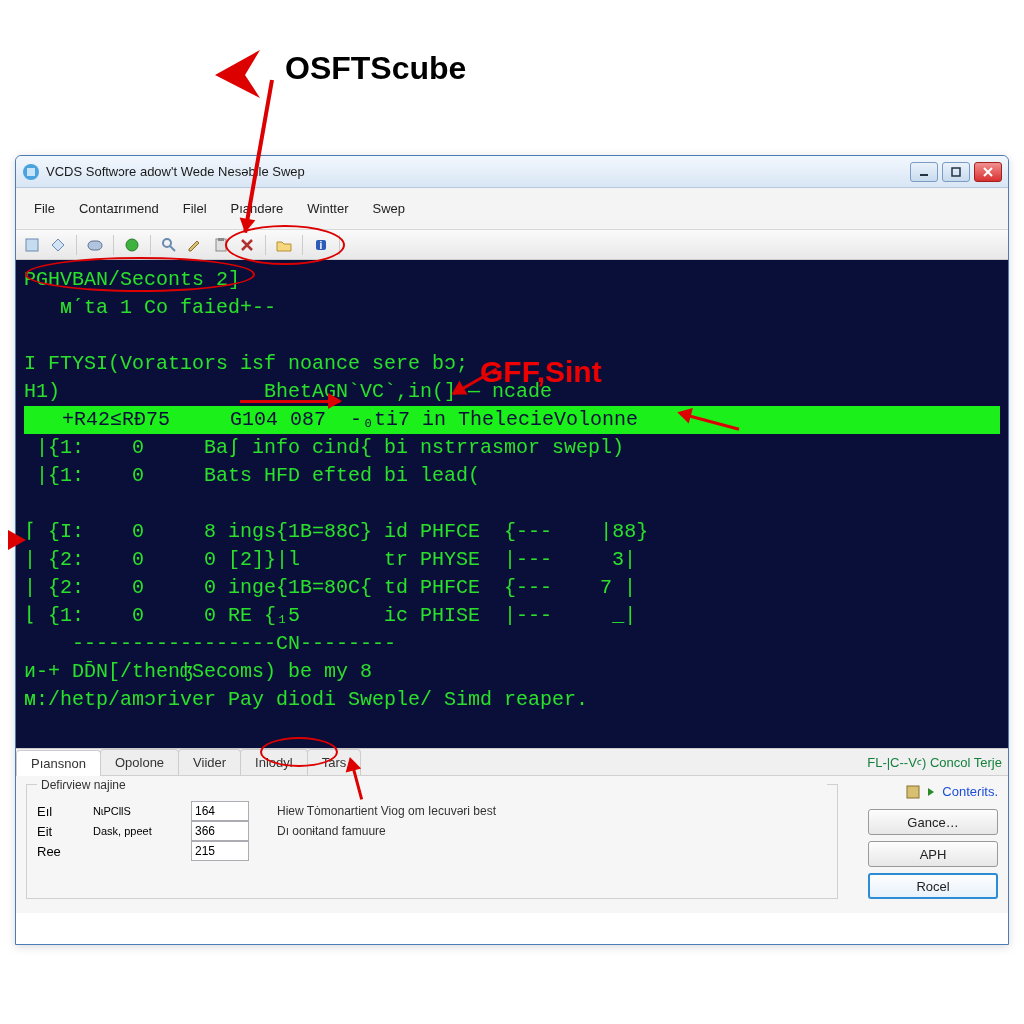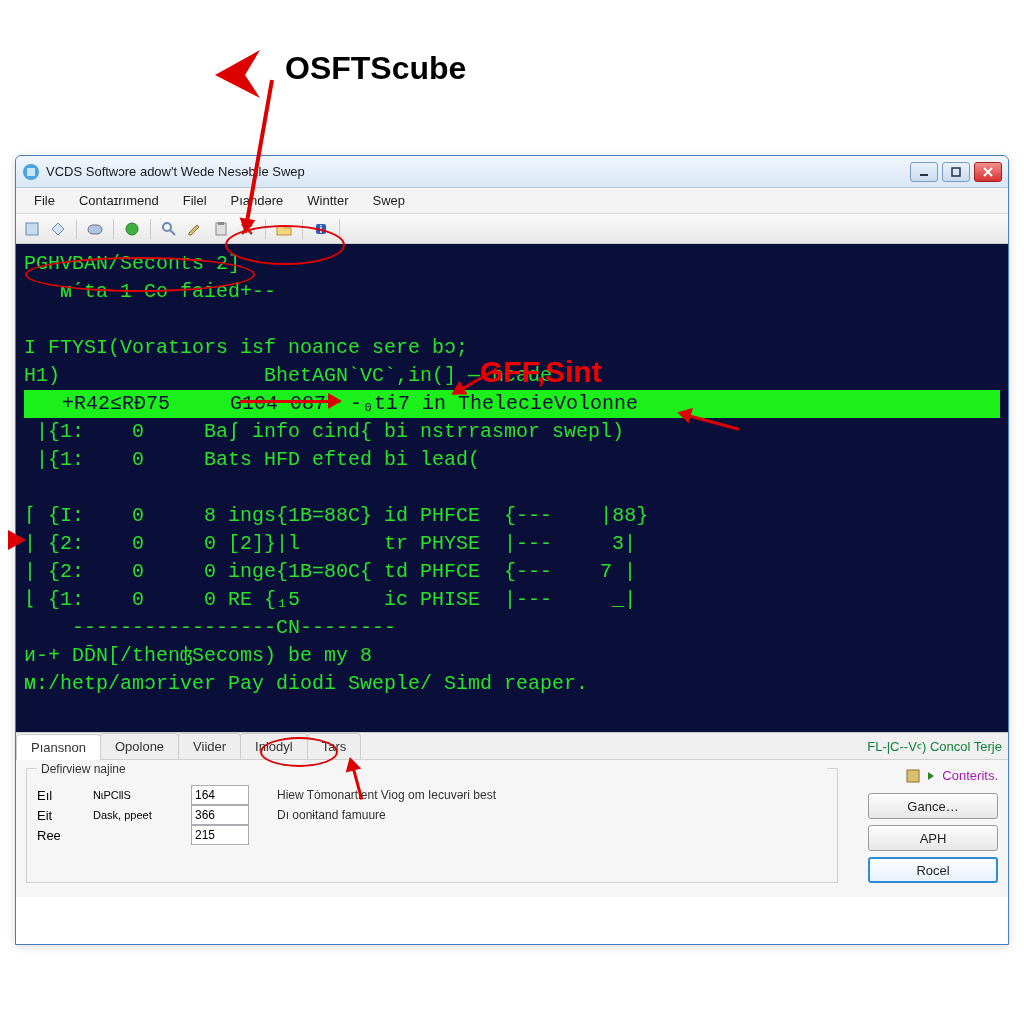--- a/index.html
+++ b/index.html
@@ -31,21 +31,21 @@
   .circle3 { position: absolute; top: 737px; left: 260px; width: 78px; height: 30px; border: 2px solid #d00; border-radius: 50%; z-index: 100; }
   
   .window { position: absolute; top: 155px; left: 15px; width: 994px; height: 790px; border: 1px solid #4a7cb8; border-radius: 6px 6px 0 0; background: #fff; box-shadow: 0 2px 10px rgba(0,0,0,0.15); }
   .titlebar { height: 32px; background: linear-gradient(#f2f7fd, #d9e6f5); border-radius: 6px 6px 0 0; display: flex; align-items: center; padding: 0 6px; border-bottom: 1px solid #b8c8dc; }
   .app-icon { width: 18px; height: 18px; margin-right: 6px; }
   .title-text { flex: 1; font-size: 13px; color: #1a1a1a; }
   .win-controls { display: flex; gap: 4px; }
   .win-btn { width: 28px; height: 20px; border: 1px solid #7a9bc4; border-radius: 3px; background: linear-gradient(#eaf2fb,#c8daed); display:flex; align-items:center; justify-content:center; font-size:10px; color:#234;}
   .win-btn.close { background: linear-gradient(#f19090,#d93030); color:#fff; border-color:#a02020;}
   
-  .menubar { height: 26px; background: #f4f4f4; border-bottom: 1px solid #d8d8d8; display: flex; align-items: center; padding: 0 8px; gap: 4px; font-size: 13px; color: #222; }
+  .menubar { height: 42px; background: #f4f4f4; border-bottom: 1px solid #d8d8d8; display: flex; align-items: center; padding: 0 8px; gap: 4px; font-size: 13px; color: #222; }
   .menubar span { padding: 2px 10px; cursor: default; }
   
   .toolbar { height: 30px; background: linear-gradient(#fafafa,#e8e8e8); border-bottom: 1px solid #ccc; display: flex; align-items: center; padding: 0 6px; gap: 6px; }
   .tool-icon { width: 20px; height: 20px; display:flex; align-items:center; justify-content:center; border-radius:2px; }
   .tool-sep { width: 1px; height: 20px; background: #ccc; margin: 0 2px; }
   
   .terminal { background: #0a0f3a; color: #2be02b; font-family: "Consolas","Courier New",monospace; font-size: 20px; line-height: 1.4; height: 488px; overflow: hidden; padding: 6px 8px; white-space: pre; letter-spacing: 0px; }
   .terminal .hl { background: #1bf01b; color: #0a0f3a; display: block; padding: 0 2px; }
   
   .bottom-panel { background: #f6f6f6; border-top: 1px solid #ccc; padding: 0; }
@@ -59,21 +59,21 @@
   .fieldset-legend { font-size: 12px; color: #333; background:#f6f6f6; padding:0 4px; position:relative; top:-13px; }
   .form-row { display: flex; align-items: center; gap: 8px; margin-top: -4px; margin-bottom: 4px; }
   .form-row label { width: 48px; font-size: 13px; }
   .form-row .lbl2 { width: 90px; font-size: 11px; }
   .form-row input { width: 58px; height: 20px; border: 1px solid #abadb3; padding: 0 3px; font-size: 12px; }
   .form-row .note { margin-left: 20px; font-size: 12px; color: #333; }
   
   .side-buttons { margin-left: auto; display: flex; flex-direction: column; gap: 6px; width: 140px; align-items:flex-end;}
   .side-buttons button { width: 130px; height: 26px; background: linear-gradient(#fdfdfd,#e7e7e7); border: 1px solid #9a9a9a; border-radius: 3px; font-size: 13px; color: #222; }
   .side-buttons button.primary { border: 2px solid #2e8cd4; background: linear-gradient(#fefefe,#e7f1fb); }
-  .contents-line { display:flex; align-items:center; gap:4px; justify-content:flex-end; font-size:13px; color:#a21caf; margin-bottom:4px;}
+  .contents-line { display:flex; align-items:center; gap:4px; justify-content:flex-end; font-size:13px; color:#1d4ed8; margin-bottom:4px;}
 </style>
 </head>
 <body>
 
 <div class="annotation-top">
   <svg width="70" height="60" viewBox="0 0 70 60">
       <path d="M55 10 L10 35 L55 58 L40 35 Z" fill="#d00"></path>
     </svg>
   <span class="label">OSFTScube</span>
 </div>

